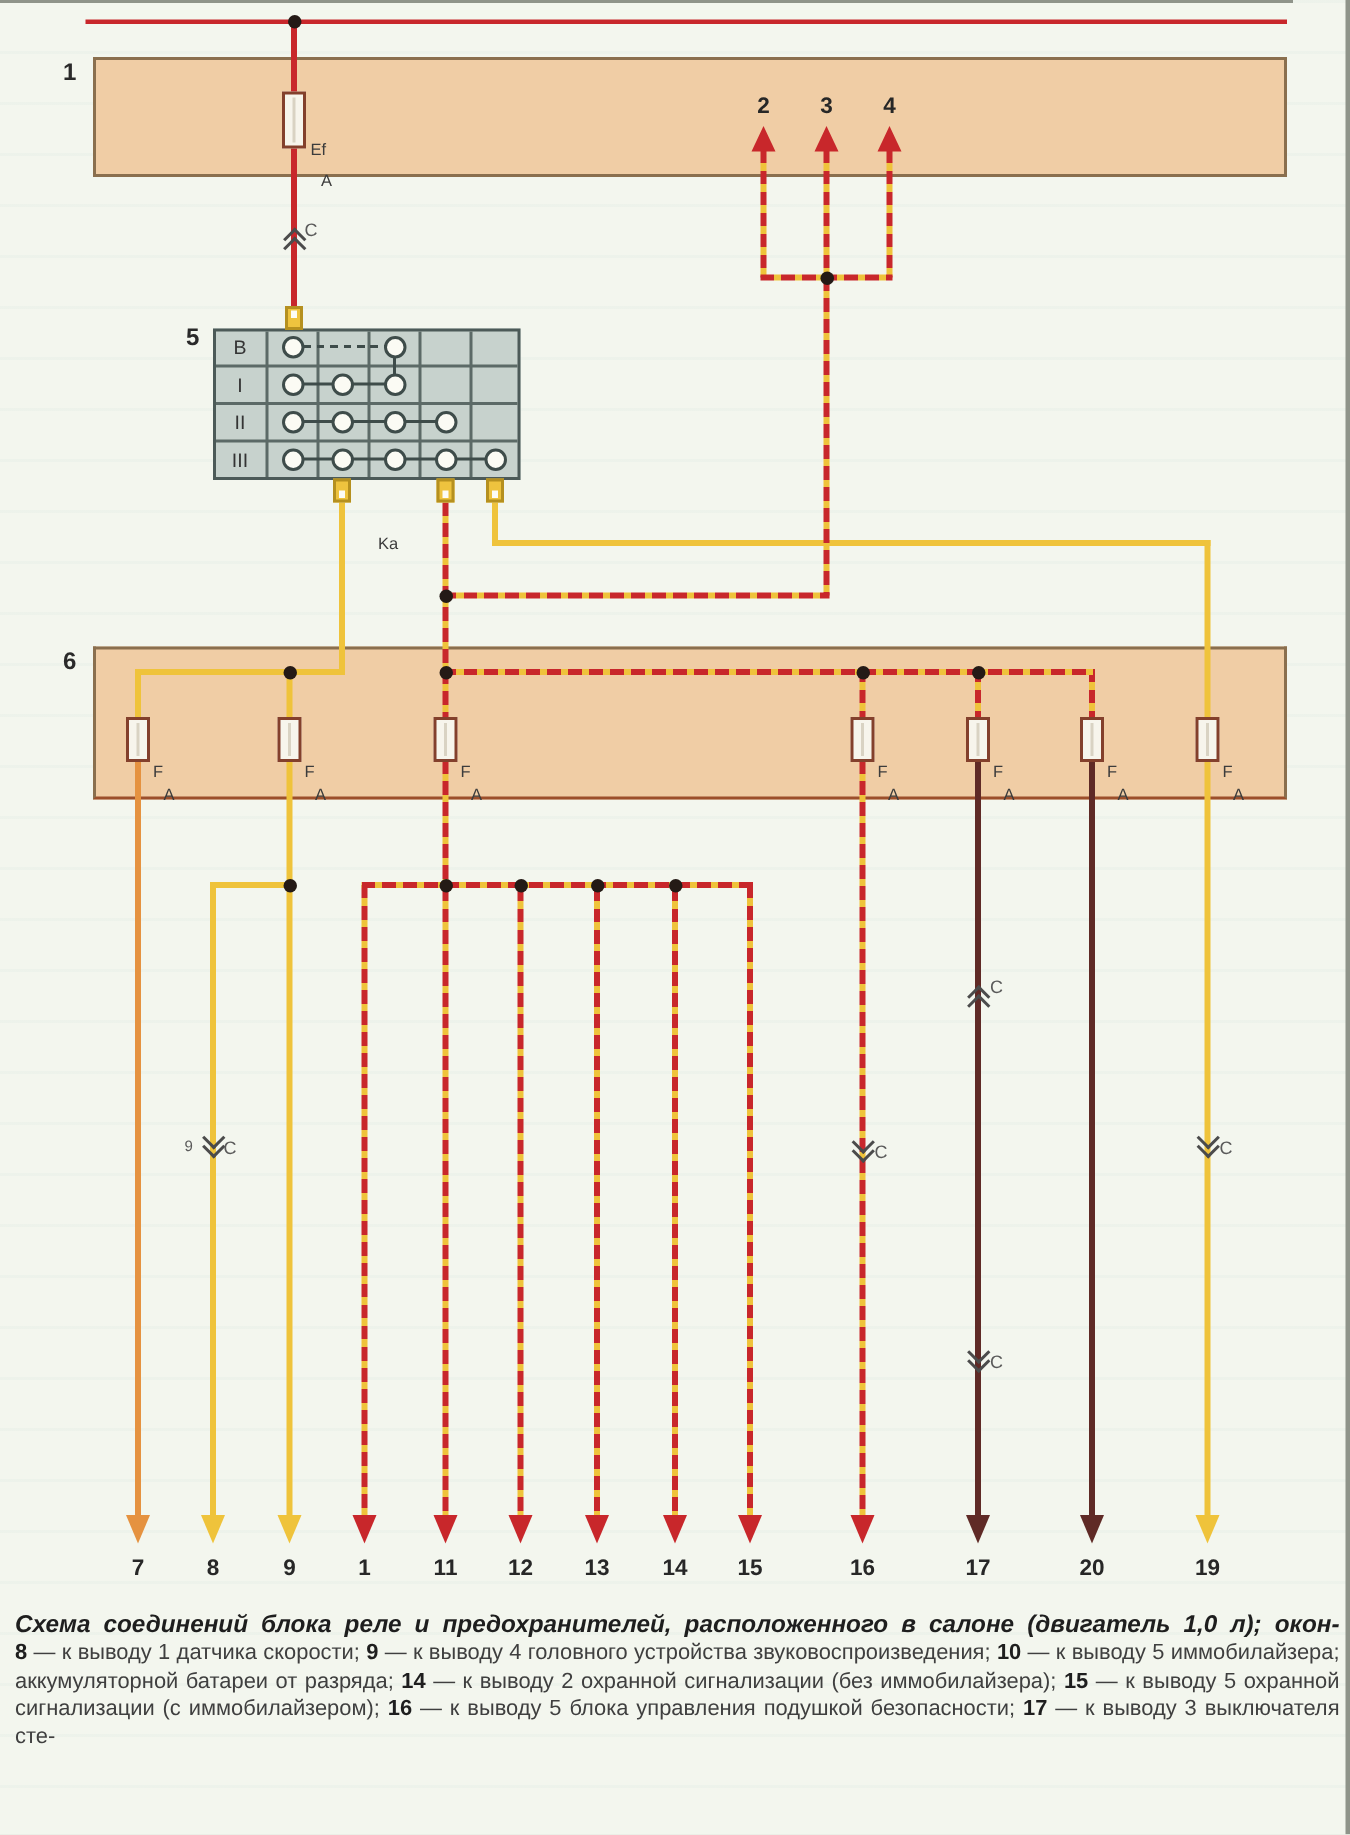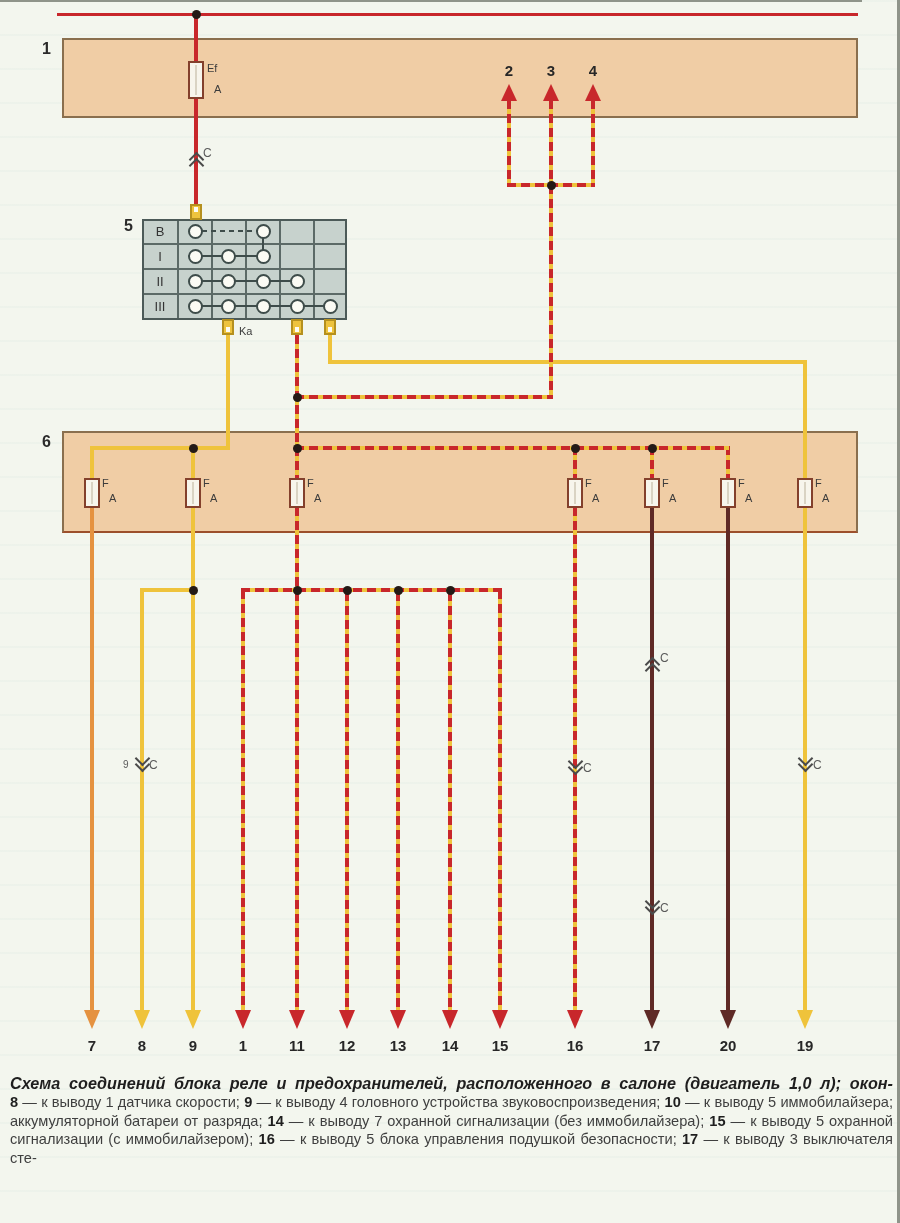--- a/index.html
+++ b/index.html
@@ -34,21 +34,21 @@
   .cline{position:absolute;background:#3e4c4a;}
   .cdash{position:absolute;height:2px;background:repeating-linear-gradient(90deg,#3e4c4a 0 5px,rgba(0,0,0,0) 5px 9px);}
   .chev{position:absolute;width:14px;height:15px;}
   .chev span{position:absolute;left:2px;width:9px;height:9px;border:0 solid #4b4b4b;}
   .chev.down span{border-right-width:2.5px;border-bottom-width:2.5px;transform:rotate(45deg);}
   .chev.down span:nth-child(1){top:0;}
   .chev.down span:nth-child(2){top:6px;}
   .chev.up span{border-left-width:2.5px;border-top-width:2.5px;transform:rotate(45deg);}
   .chev.up span:nth-child(1){top:1px;}
   .chev.up span:nth-child(2){top:7px;}
-  .small{position:absolute;font-size:11px;color:#3c3c3c;}
+  .small{position:absolute;font-size:11px;color:#3c3c3c;margin-top:32px;}
   .cmark{position:absolute;font-size:12px;color:#5a5a5a;}
   .tiny{position:absolute;font-size:10px;color:#5a5a5a;}
   .term{position:absolute;transform:translateX(-50%);font-weight:bold;font-size:15px;color:#272727;}
   .caption{position:absolute;left:10px;top:1074px;width:883px;color:#3f3f3f;font-size:14.6px;line-height:18.5px;}
   .cap-line{text-align:justify;text-align-last:justify;}
   .cap-line.title{font-weight:bold;font-size:16.2px;line-height:19px;color:#1a1a1a;font-style:italic;}
   .cap-line .b{font-weight:bold;color:#1e1e1e;}
 </style>
 </head>
 <body>
@@ -192,21 +192,21 @@
       </div>
       <div class="pin" style="left: 222px; top: 319px;">
         <div class="slot" style="bottom: 1px;"></div>
       </div>
       <div class="pin" style="left: 291px; top: 319px;">
         <div class="slot" style="bottom: 1px;"></div>
       </div>
       <div class="pin" style="left: 324px; top: 319px;">
         <div class="slot" style="bottom: 1px;"></div>
       </div>
-      <div class="small" style="left: 239px; top: 325px;">Ka</div>
+      <div class="small" style="left: 252px; top: 325px;">Ka</div>
       <div class="term" style="left: 509px; top: 62px;">2</div>
       <div class="ah" style="left: 501px; top: 84px; border-bottom: 17px solid rgb(200, 39, 43);"></div>
       <div class="term" style="left: 551px; top: 62px;">3</div>
       <div class="ah" style="left: 543px; top: 84px; border-bottom: 17px solid rgb(200, 39, 43);"></div>
       <div class="term" style="left: 593px; top: 62px;">4</div>
       <div class="ah" style="left: 585px; top: 84px; border-bottom: 17px solid rgb(200, 39, 43);"></div>
       <div class="ah" style="left: 84px; top: 1010px; border-top: 19px solid rgb(229, 146, 64);"></div>
       <div class="term" style="left: 92px; top: 1037px;">7</div>
       <div class="ah" style="left: 134px; top: 1010px; border-top: 19px solid rgb(239, 195, 59);"></div>
       <div class="term" style="left: 142px; top: 1037px;">8</div>
@@ -261,16 +261,16 @@
       <div class="cmark" style="left: 583px; top: 761px;">C</div>
       <div class="cmark" style="left: 660px; top: 651px;">C</div>
       <div class="cmark" style="left: 660px; top: 901px;">C</div>
       <div class="cmark" style="left: 813px; top: 758px;">C</div>
       <div class="tiny" style="left: 123px; top: 759px;">9</div>
     </div>
 
   <div class="caption" id="caption">
       <div class="cap-line title"><span class="b">Схема соединений блока реле и предохранителей, расположенного в салоне (двигатель 1,0 л); окон-</span></div>
       <div class="cap-line"><span class="b">8</span><span class="r"> — к выводу 1 датчика скорости; </span><span class="b">9</span><span class="r"> — к выводу 4 головного устройства звуковоспроизведения; </span><span class="b">10</span><span class="r"> — к выводу 5 иммобилайзера;</span></div>
-      <div class="cap-line"><span class="r">аккумуляторной батареи от разряда; </span><span class="b">14</span><span class="r"> — к выводу 7 охранной сигнализации (без иммобилайзера); </span><span class="b">15</span><span class="r"> — к выводу 5 охранной</span></div>
+      <div class="cap-line"><span class="r">аккумуляторной батареи от разряда; </span><span class="b">14</span><span class="r"> — к выводу 2 охранной сигнализации (без иммобилайзера); </span><span class="b">15</span><span class="r"> — к выводу 5 охранной</span></div>
       <div class="cap-line"><span class="r">сигнализации (с иммобилайзером); </span><span class="b">16</span><span class="r"> — к выводу 5 блока управления подушкой безопасности; </span><span class="b">17</span><span class="r"> — к выводу 3 выключателя сте-</span></div>
     </div>
 </div>
 
 </body></html>

